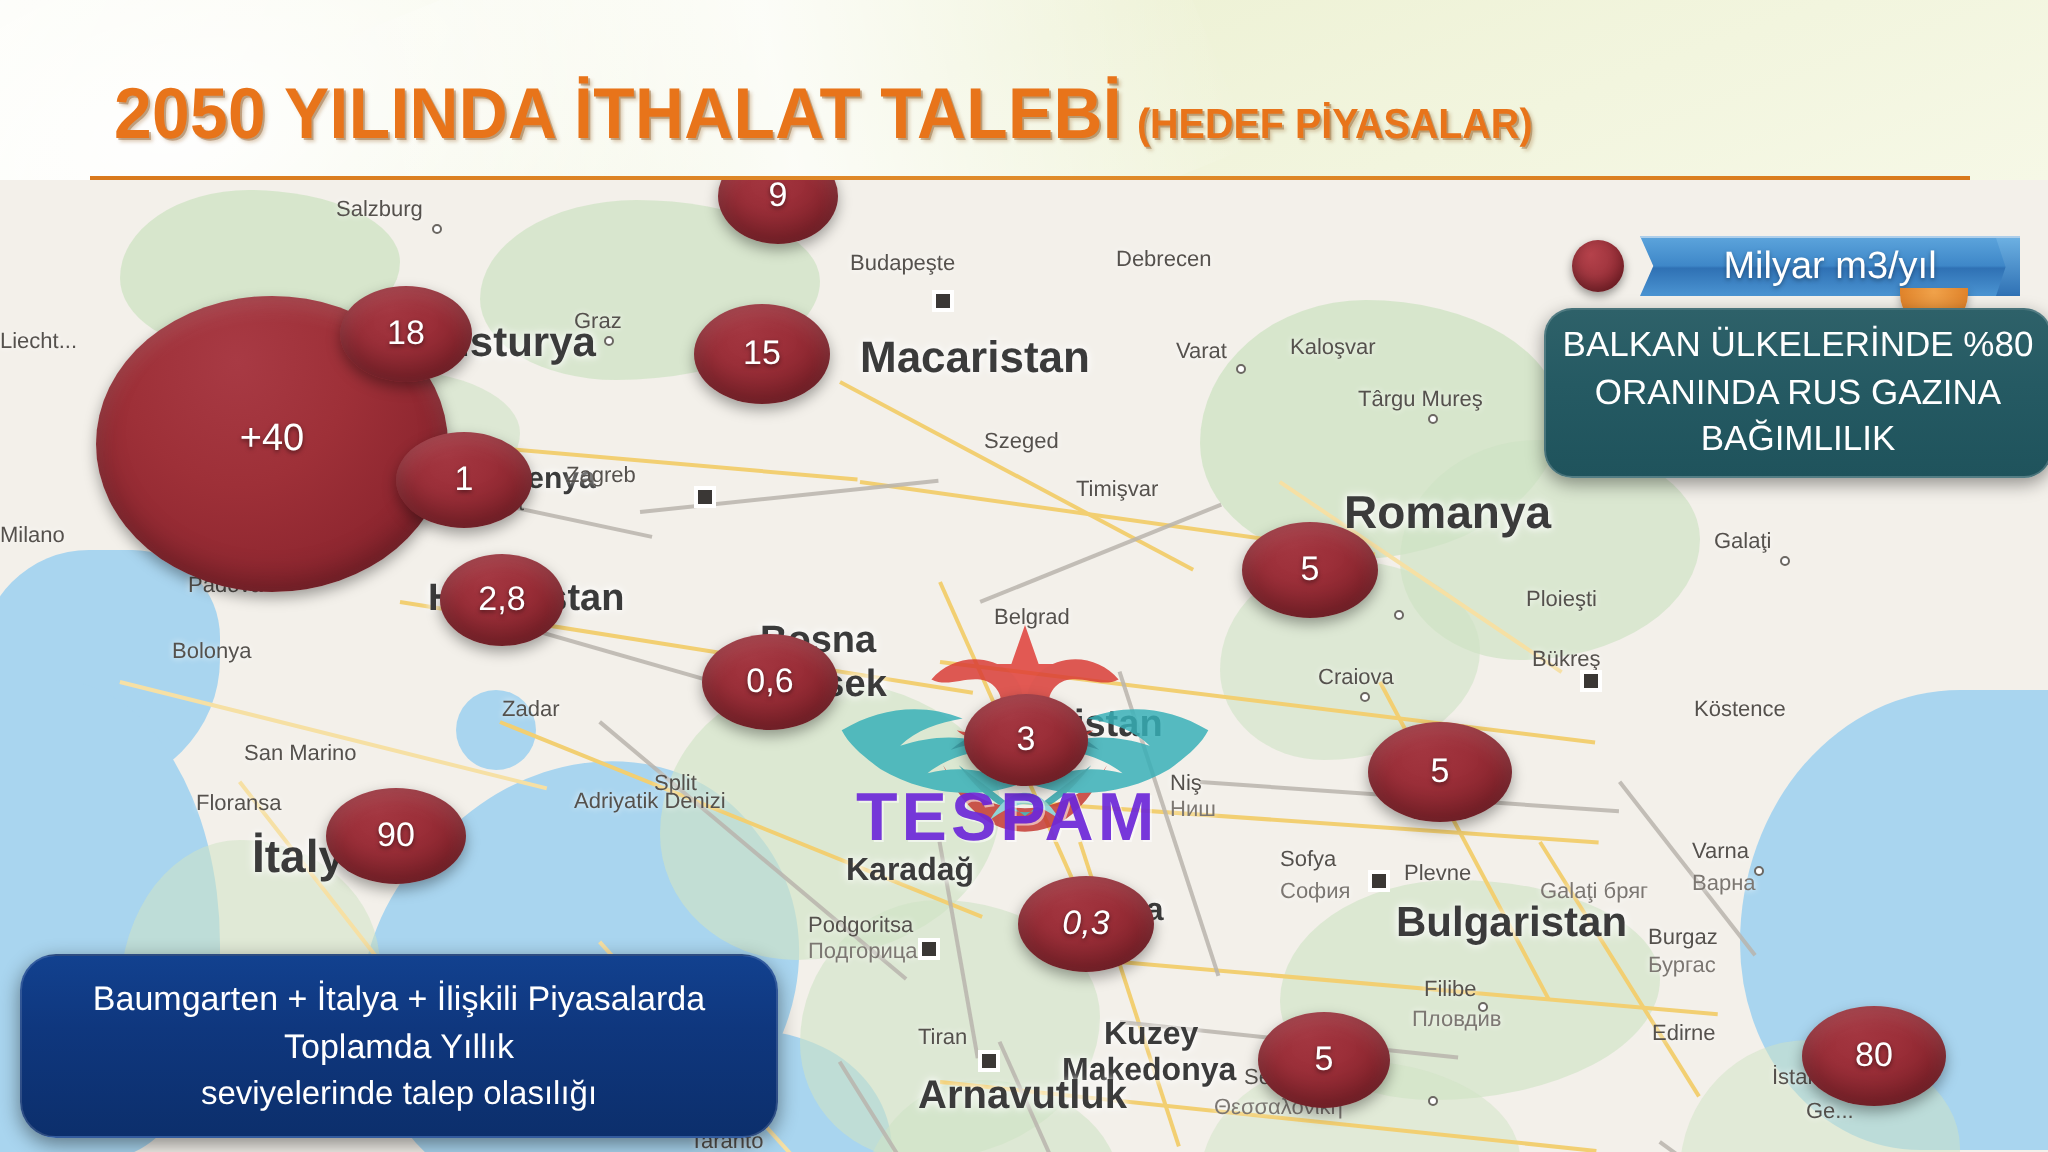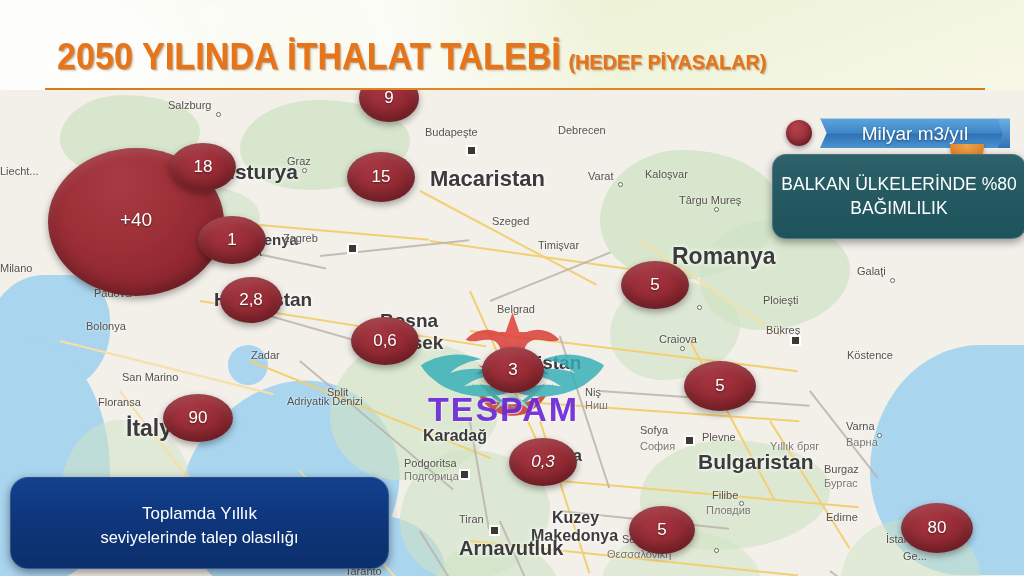--- a/index.html
+++ b/index.html
@@ -292,21 +292,21 @@
           <div class="citylabel" style="left: 847px; top: 259px;">Köstence</div>
           <div class="citylabel" style="left: 327px; top: 296px;">Split</div>
           <div class="citylabel" style="left: 98px; top: 306px;">Floransa</div>
           <div class="citylabel" style="left: 640px; top: 334px;">Sofya</div>
           <div class="citylabel cyr" style="left: 640px; top: 350px;">София</div>
           <div class="citylabel" style="left: 846px; top: 330px;">Varna</div>
           <div class="citylabel cyr" style="left: 846px; top: 346px;">Варна</div>
           <div class="citylabel" style="left: 404px; top: 367px;">Podgoritsa</div>
           <div class="citylabel cyr" style="left: 404px; top: 380px;">Подгорица</div>
           <div class="citylabel" style="left: 702px; top: 341px;">Plevne</div>
-          <div class="citylabel cyr" style="left: 770px; top: 350px;">Yıllık бряг</div>
+          <div class="citylabel cyr" style="left: 770px; top: 350px;">Galaţi бряг</div>
           <div class="citylabel" style="left: 824px; top: 373px;">Burgaz</div>
           <div class="citylabel cyr" style="left: 824px; top: 387px;">Бургас</div>
           <div class="citylabel" style="left: 712px; top: 399px;">Filibe</div>
           <div class="citylabel cyr" style="left: 706px; top: 414px;">Пловдив</div>
           <div class="citylabel" style="left: 459px; top: 423px;">Tiran</div>
           <div class="citylabel" style="left: 826px; top: 421px;">Edirne</div>
           <div class="citylabel" style="left: 622px; top: 443px;">Selanik</div>
           <div class="citylabel cyr" style="left: 607px; top: 458px;">Θεσσαλονίκη</div>
           <div class="citylabel" style="left: 886px; top: 443px;">İstanbul</div>
           <div class="citylabel" style="left: 903px; top: 460px;">Ge...</div>
@@ -395,23 +395,25 @@
   </div>
 
   <div class="legend-dot" style="left:786px;top:120px;"></div>
   <div class="ribbon" style="left:820px;top:118px;width:190px;height:29px;">
     <span>Milyar m3/yıl</span>
   </div>
   <div class="orange-tab" style="left:950px;top:144px;"></div>
 
   <div class="tealbox" style="left:772px;top:154px;width:252px;height:83px;">
     <div>BALKAN ÜLKELERİNDE %80</div>
+    <div>ORANINDA RUS GAZINA</div>
     <div>BAĞIMLILIK</div>
   </div>
 
   <div class="bluebox" style="left:10px;top:477px;width:377px;height:90px;">
+    <div class="l1">Baumgarten + İtalya + İlişkili Piyasalarda</div>
     <div class="l2">
       <span>Toplamda Yıllık</span>
     </div>
     <div class="l3">seviyelerinde talep olasılığı</div>
   </div>
 
 </div>
 
 </body></html>

